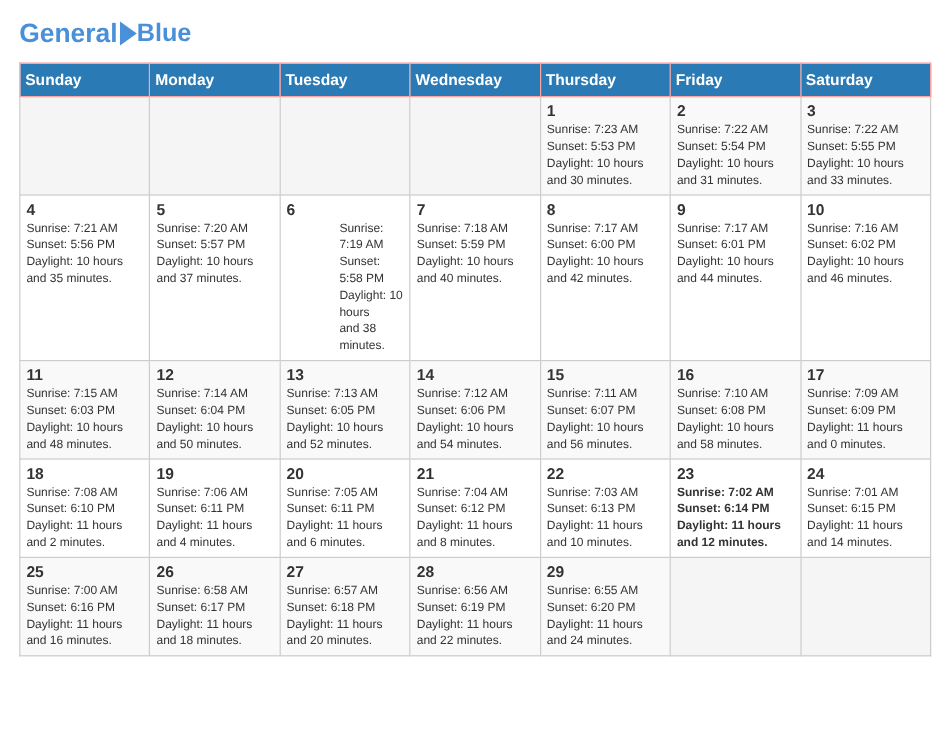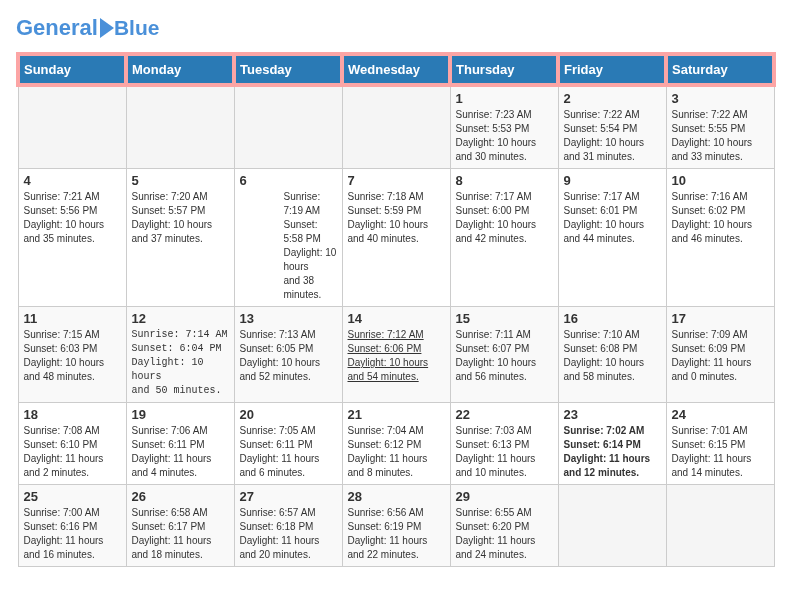--- a/index.html
+++ b/index.html
@@ -55,21 +55,21 @@
       border-collapse: collapse;
       font-size: 11px;
     }
     thead tr th {
       background-color: #2a7ab5;
       color: #fff;
       padding: 6px 4px;
       text-align: left;
       font-size: 13px;
       font-weight: bold;
-      border: 4px solid #fca5a5;
+      border: 1px solid #fca5a5;
     }
     tbody tr td {
       border: 1px solid #ccc;
       vertical-align: top;
       padding: 4px 5px;
       width: calc(100% / 7);
       height: 80px;
       background: #fff;
     }
     tbody tr:nth-child(odd) td {
@@ -204,35 +204,35 @@
       <tr>
         <td>
           <span class="day-num">11</span>
           <div class="day-info" style="white-space: pre-line;">Sunrise: 7:15 AM
 Sunset: 6:03 PM
 Daylight: 10 hours
 and 48 minutes.</div>
         </td>
         <td>
           <span class="day-num">12</span>
-          <div class="day-info" style="white-space: pre-line; font-family: Liberation Mono, monospace;">Sunrise: 7:14 AM
+          <div class="day-info" style="white-space: pre-line;">Sunrise: 7:14 AM
 Sunset: 6:04 PM
 Daylight: 10 hours
 and 50 minutes.</div>
         </td>
         <td>
           <span class="day-num">13</span>
           <div class="day-info" style="white-space: pre-line;">Sunrise: 7:13 AM
 Sunset: 6:05 PM
 Daylight: 10 hours
 and 52 minutes.</div>
         </td>
         <td>
           <span class="day-num">14</span>
-          <div class="day-info" style="white-space: pre-line; text-decoration: underline;">Sunrise: 7:12 AM
+          <div class="day-info" style="white-space: pre-line;">Sunrise: 7:12 AM
 Sunset: 6:06 PM
 Daylight: 10 hours
 and 54 minutes.</div>
         </td>
         <td>
           <span class="day-num">15</span>
           <div class="day-info" style="white-space: pre-line;">Sunrise: 7:11 AM
 Sunset: 6:07 PM
 Daylight: 10 hours
 and 56 minutes.</div>

